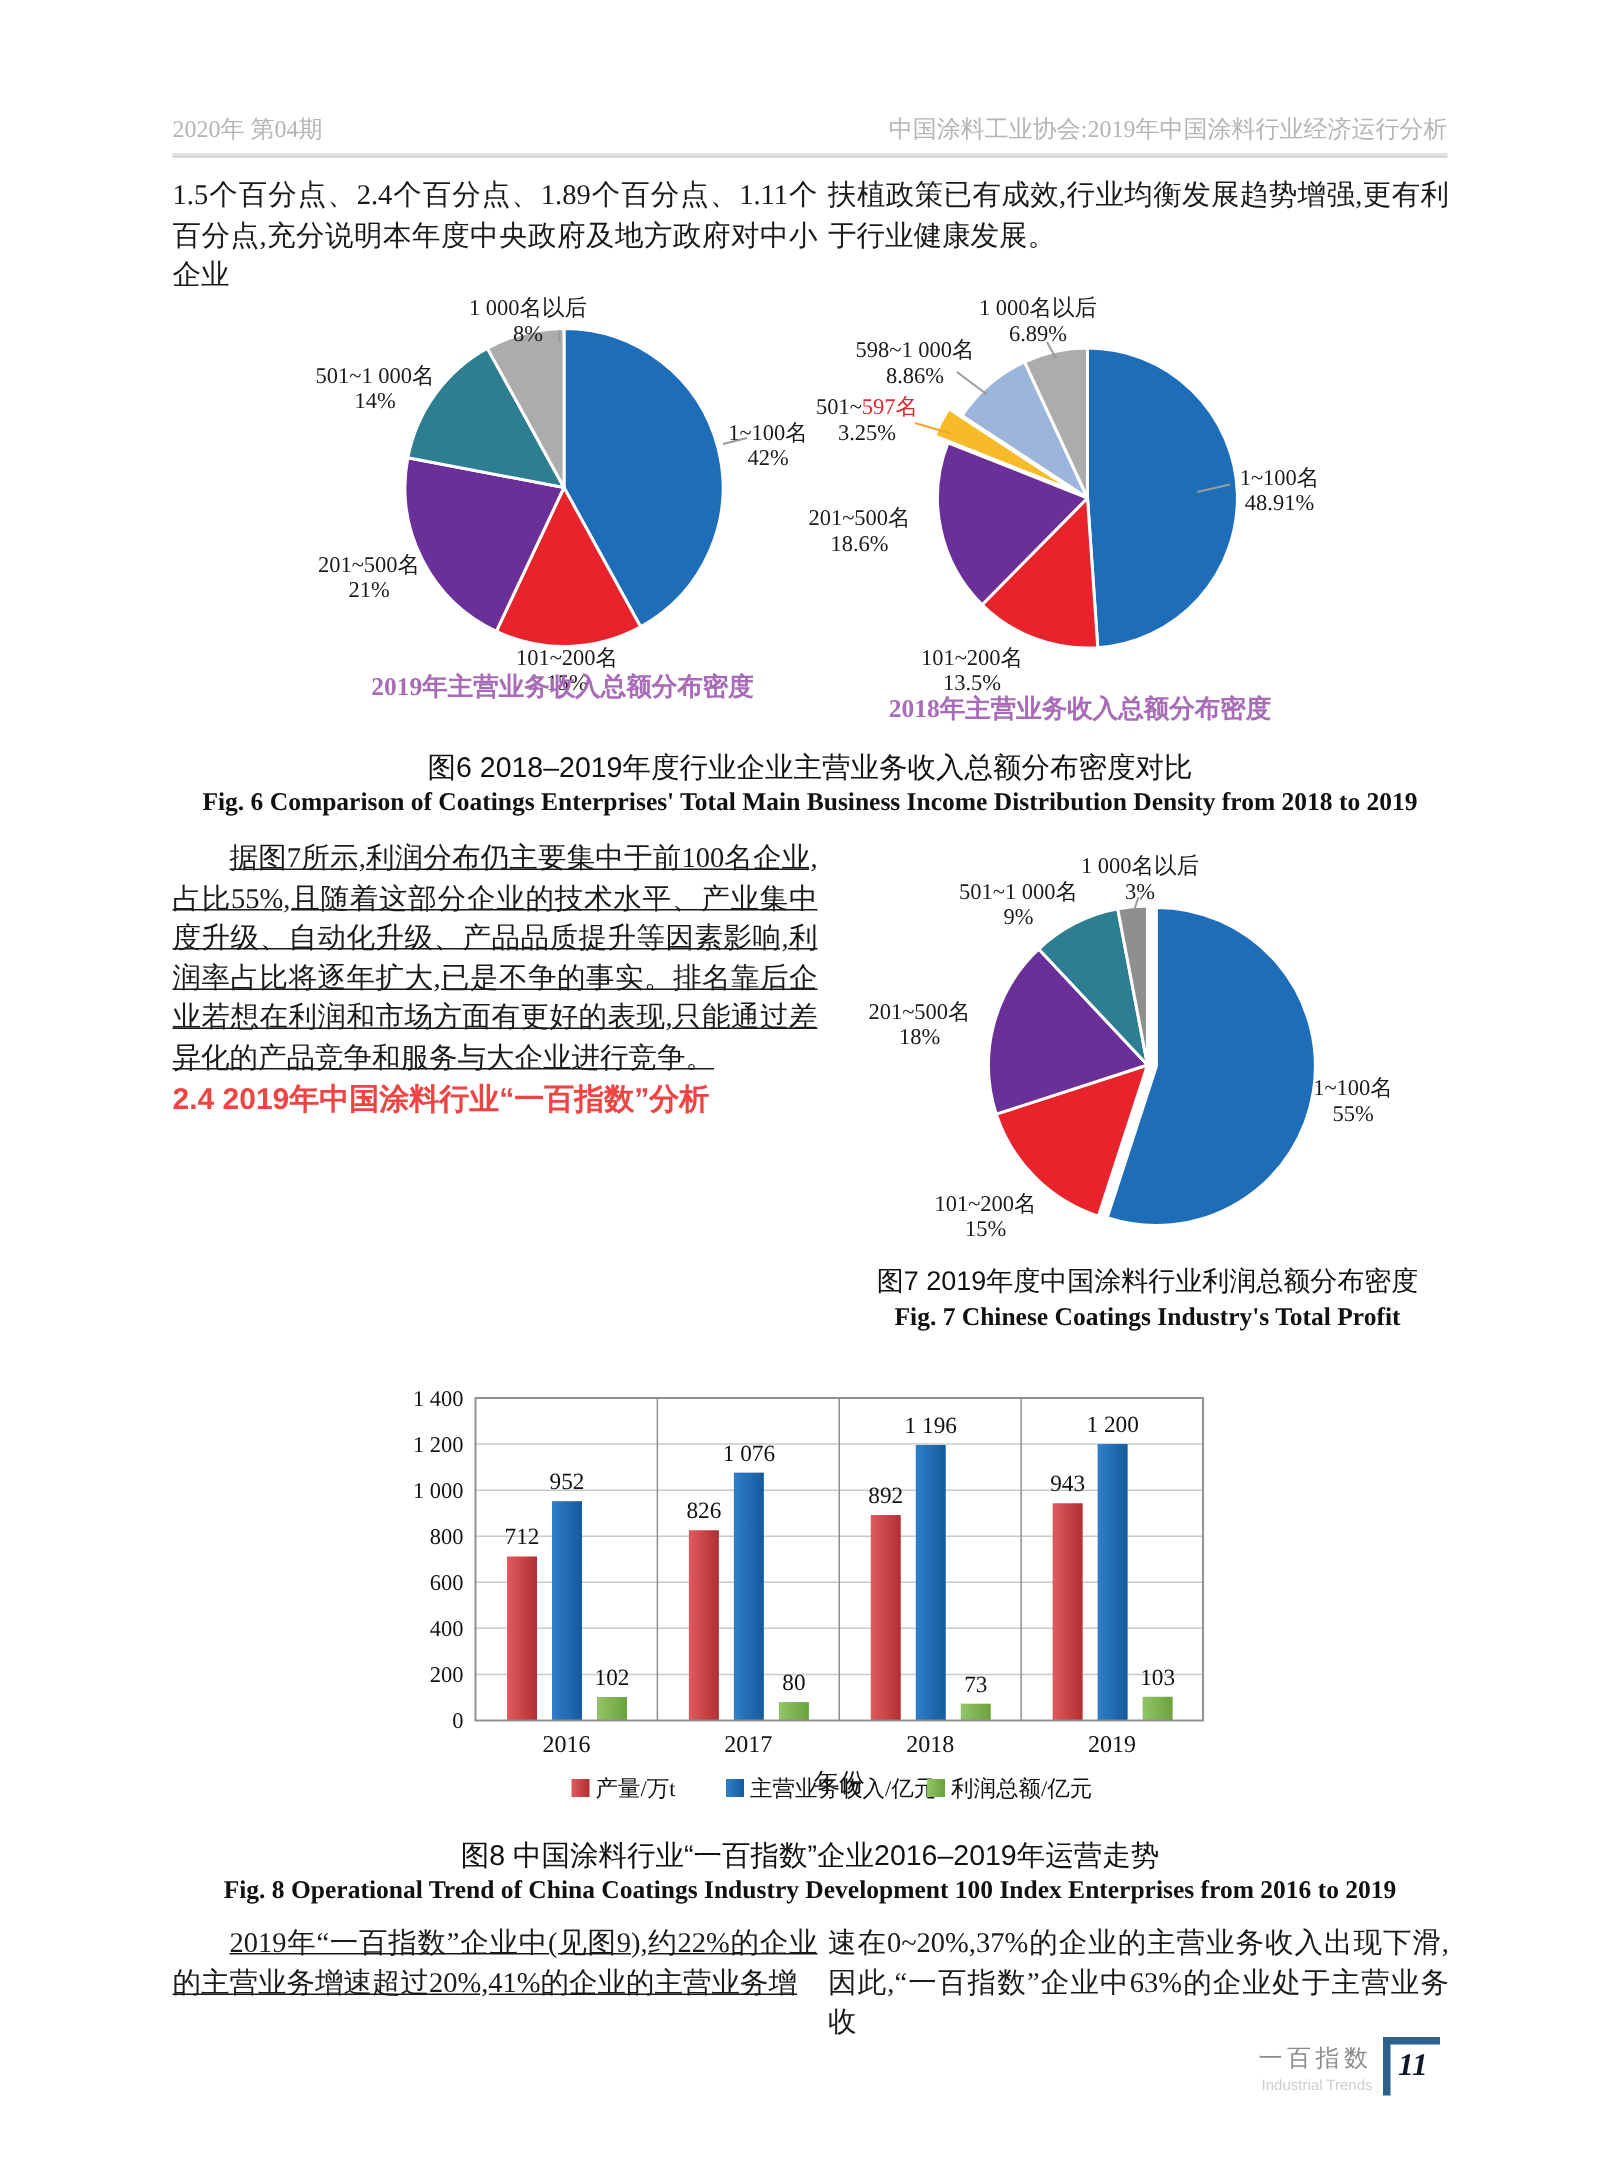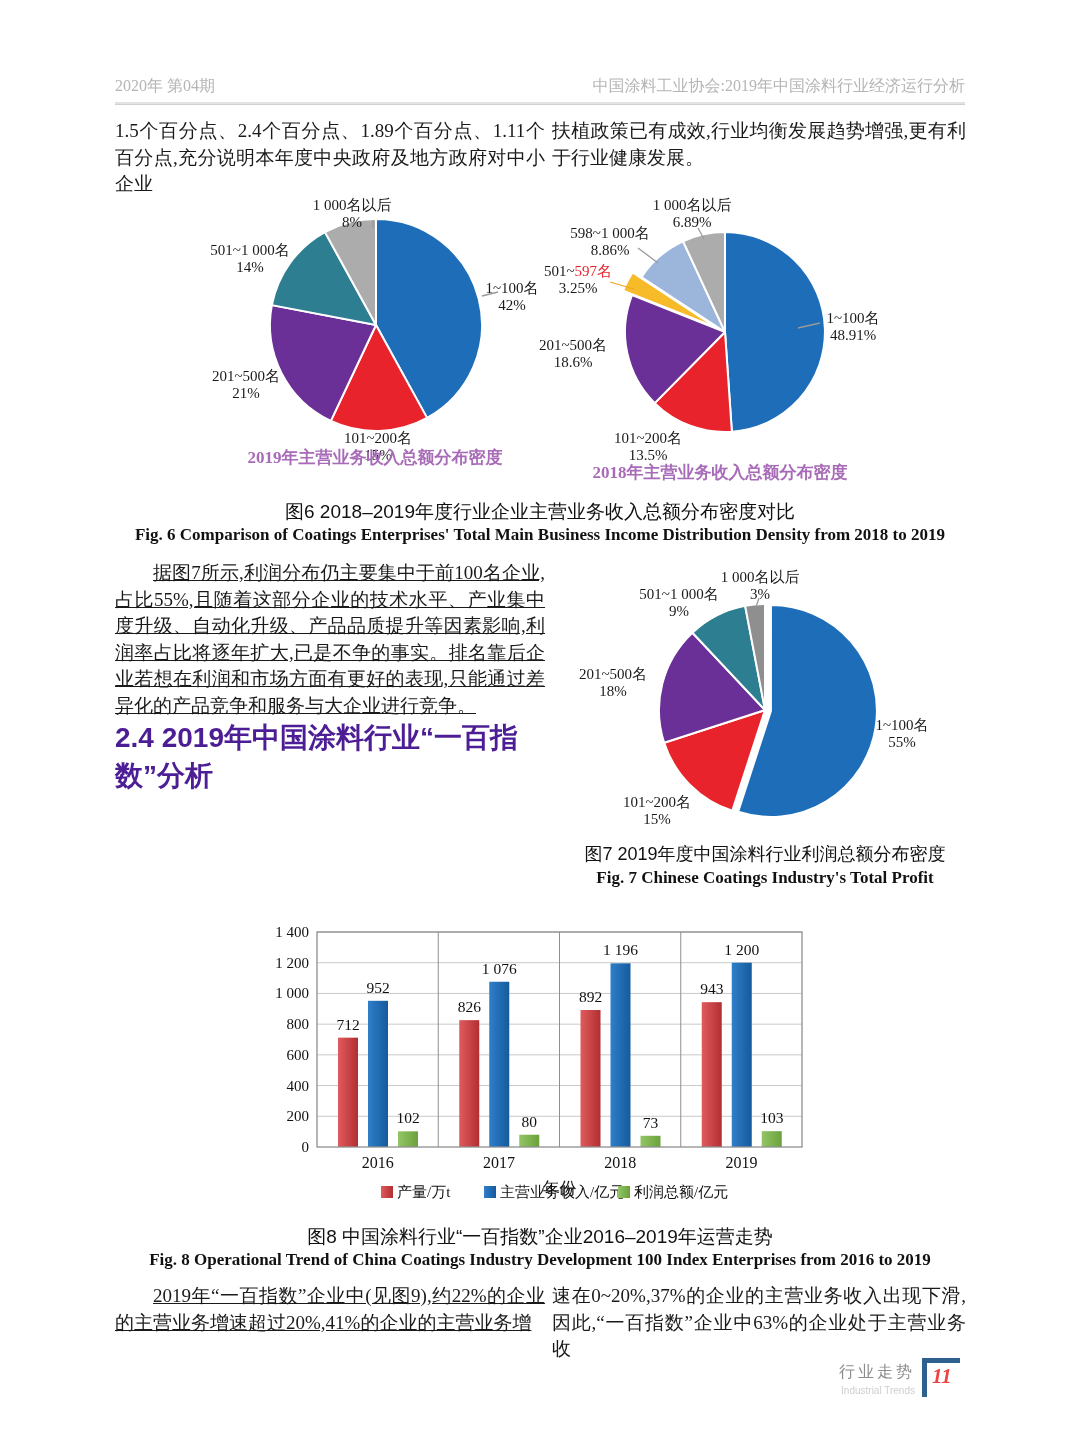--- a/index.html
+++ b/index.html
@@ -13,29 +13,29 @@
   .indent{text-indent:2em;text-decoration:underline;}
   .col-l{left:115px;width:430px;}
   .col-r{left:552px;width:414px;}
   .pie-caption{position:absolute;font-size:17px;font-weight:bold;color:#a86bb7;text-align:center;
                font-family:"Liberation Serif",serif;}
   .figcap-cn{position:absolute;text-align:center;font-family:"Liberation Sans","DejaVu Sans",sans-serif;
              font-weight:normal;font-size:19px;color:#111;}
   .figcap-en{position:absolute;text-align:center;font-family:"Liberation Serif",serif;
              font-weight:bold;font-size:17px;color:#111;}
   .sec-heading{position:absolute;left:115px;width:440px;font-family:"Liberation Sans","DejaVu Sans",sans-serif;
-               font-weight:bold;font-size:28px;color:#4c1d95;}
+               font-weight:bold;font-size:20px;color:#ef4444;}
   .fig-svg{position:absolute;}
   .footer{position:absolute;top:1358px;right:117px;display:flex;align-items:flex-start;gap:7px;}
   .footer-labels{text-align:right;padding-top:4px;}
   .footer-cn{font-size:16px;color:#8c8c8c;letter-spacing:3px;font-family:"Liberation Sans",sans-serif;}
   .footer-en{font-size:10px;color:#cfcfcf;font-family:"Liberation Sans",sans-serif;margin-top:2px;}
   .footer-bracket{position:relative;width:33px;height:34px;border-left:5px solid #2e618e;border-top:5px solid #2e618e;}
   .footer-page{position:absolute;left:5px;top:1px;font-family:"Liberation Serif",serif;
-               font-style:italic;font-weight:bold;font-size:21px;color:#ef4444;}
+               font-style:italic;font-weight:bold;font-size:21px;color:#0f172a;}
 </style>
 </head>
 <body>
 
 <div class="page">
 
   <div class="hdr hdr-left">2020年  第04期</div>
   <div class="hdr hdr-right">中国涂料工业协会:2019年中国涂料行业经济运行分析</div>
   <div class="hdr-rule"></div>
 
@@ -185,21 +185,21 @@
       <text x="376" y="272" font-size="15" font-family="&quot;Liberation Serif&quot;,&quot;DejaVu Serif&quot;,serif" fill="#111">利润总额/亿元</text>
     </svg>
   <div class="figcap-cn" style="left:115px;top:1224px;width:850px;">图8  中国涂料行业“一百指数”企业2016–2019年运营走势</div>
   <div class="figcap-en" style="left:100px;top:1250px;width:880px;">Fig. 8  Operational Trend of China Coatings Industry Development 100 Index Enterprises from 2016 to 2019</div>
 
   <div class="para col-l indent" style="top:1283px;">2019年“一百指数”企业中(见图9),约22%的企业的主营业务增速超过20%,41%的企业的主营业务增</div>
   <div class="para col-r" style="top:1283px;">速在0~20%,37%的企业的主营业务收入出现下滑,因此,“一百指数”企业中63%的企业处于主营业务收</div>
 
   <div class="footer">
     <div class="footer-labels">
-      <div class="footer-cn">行业走势</div>
+      <div class="footer-cn">一百指数</div>
       <div class="footer-en">Industrial Trends</div>
     </div>
     <div class="footer-bracket">
       <span class="footer-page">11</span>
     </div>
   </div>
 
 </div>
 
 </body></html>

